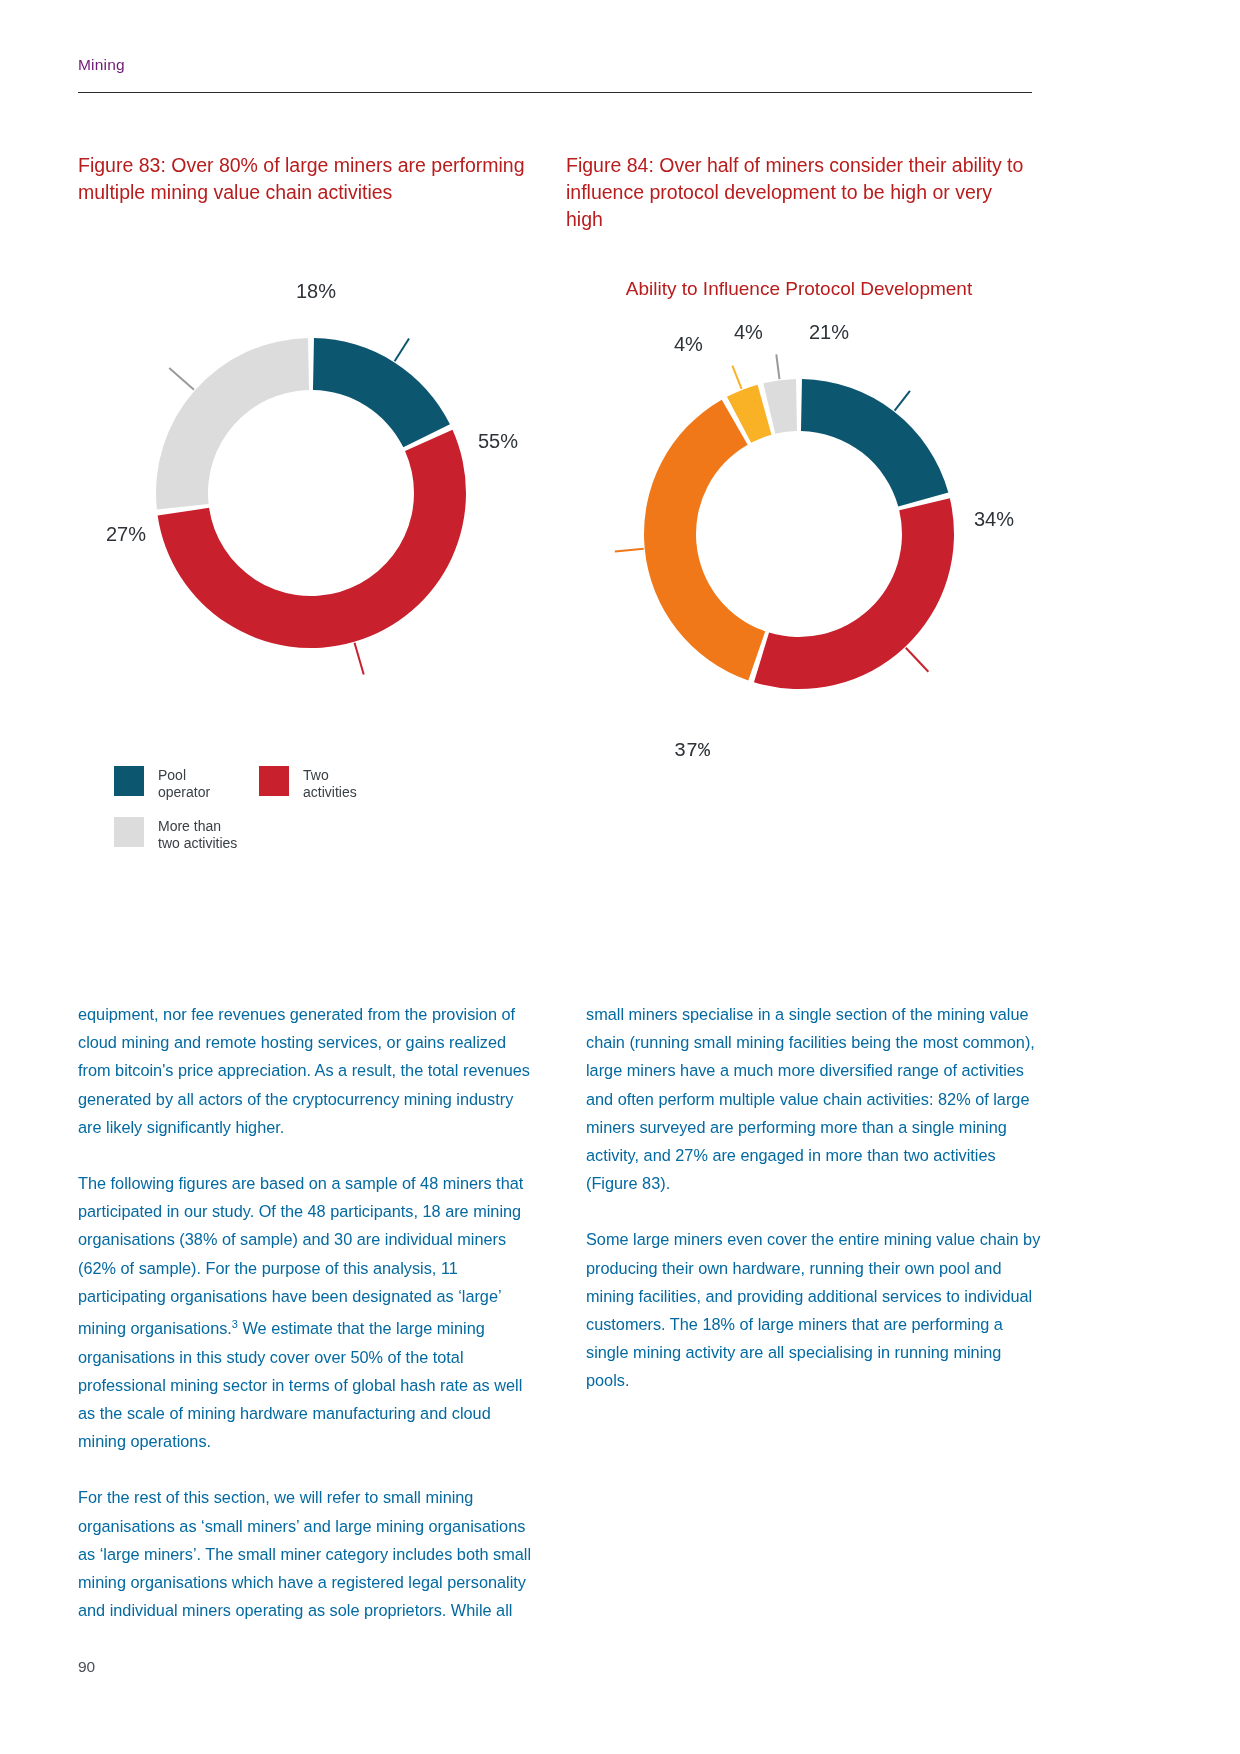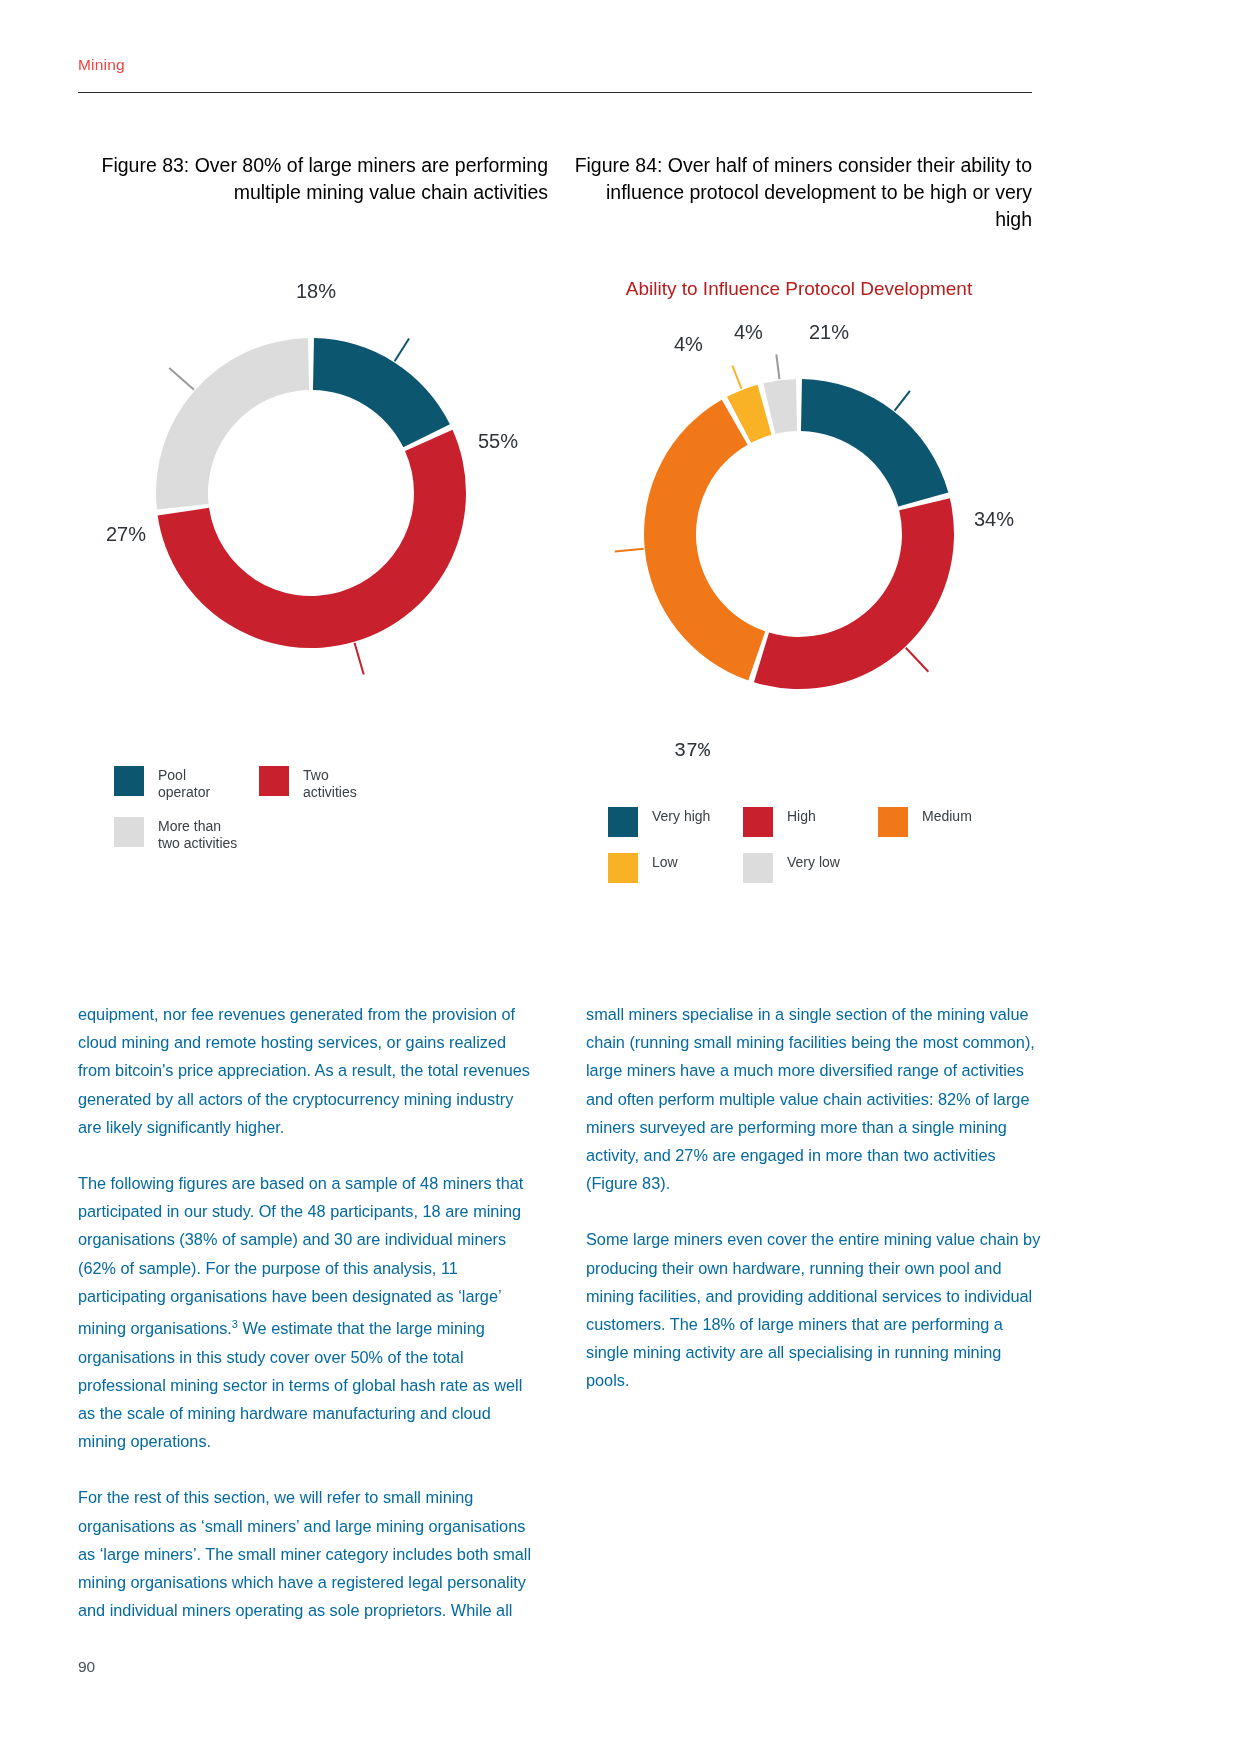--- a/index.html
+++ b/index.html
@@ -18,47 +18,46 @@
 
   
   .page-header {
     position: absolute;
     left: 78px;
     top: 56px;
     width: 954px;
   }
   .page-header .header-label {
     font-size: 15.5px;
-    color: #ef4444;
+    color: #701a75;
     letter-spacing: .2px;
   }
   .header-rule {
     position: absolute;
     left: 78px;
     top: 92px;
     width: 954px;
     height: 1px;
     background: #2b2b2b;
   }
 
   
   .fig-col {
     position: absolute;
     top: 152px;
   }
   .fig-col.left  { left: 78px;  width: 470px; }
   .fig-col.right { left: 566px; width: 466px; }
 
   .fig-title {
-    color: #000000;
+    color: #b91c1c;
     font-size: 19.5px;
     line-height: 27px;
     font-weight: 400;
     margin: 0;
-    text-align: right;
   }
 
   .chart-subtitle {
     text-align: center;
     font-size: 19px;
     color: #b91c1c;
     margin-top: 44px;
     line-height: 24px;
   }
 
@@ -213,42 +212,20 @@
           <line x1="213.44801556396834" y1="60.230106594941475" x2="210.3146847248607" y2="35.427239062079536" stroke="#9a9a9a" stroke-width="2"></line>
         </g>
     </svg>
     <span class="slice-label" id="lbl84-0" style="left: 243px; top: 2px;">21%</span>
     <span class="slice-label" id="lbl84-1" style="left: 408px; top: 189px; text-align: center;">34%</span>
     <span class="slice-label" id="lbl84-2" style="left: 108px; top: 420px; font-family: Liberation Mono, monospace;">37%</span>
     <span class="slice-label" id="lbl84-3" style="left: 108px; top: 14px;">4%</span>
     <span class="slice-label" id="lbl84-4" style="left: 168px; top: 2px;">4%</span>
   </div>
 
-  <div class="legend right-legend">
-    <div class="legend-item">
-      <span class="legend-swatch" style="background:#0d5670"></span>
-      <span class="legend-text">Very high</span>
-    </div>
-    <div class="legend-item">
-      <span class="legend-swatch" style="background:#c8202d"></span>
-      <span class="legend-text">High</span>
-    </div>
-    <div class="legend-item">
-      <span class="legend-swatch" style="background:#f07818"></span>
-      <span class="legend-text">Medium</span>
-    </div>
-    <div class="legend-item">
-      <span class="legend-swatch" style="background:#f9b126"></span>
-      <span class="legend-text">Low</span>
-    </div>
-    <div class="legend-item">
-      <span class="legend-swatch" style="background:#dcdcdc"></span>
-      <span class="legend-text">Very low</span>
-    </div>
-  </div>
 </div>
 
 <div class="body-col left">
   <p>equipment, nor fee revenues generated from the provision of cloud mining and remote hosting services, or gains realized from bitcoin's price appreciation. As a result, the total revenues generated by all actors of the cryptocurrency mining industry are likely significantly higher.</p>
   <p><span>The following figures are based on a sample of 48 miners that participated in our study. Of the 48 participants, 18 are mining organisations (38% of sample) and 30 are individual miners (62% of sample). For the purpose of this analysis, 11 participating organisations have been designated as ‘large’ mining organisations.</span><sup>3</sup><span> We estimate that the large mining organisations in this study cover over 50% of the total professional mining sector in terms of global hash rate as well as the scale of mining hardware manufacturing and cloud mining operations.</span></p>
   <p>For the rest of this section, we will refer to small mining organisations as ‘small miners’ and large mining organisations as ‘large miners’. The small miner category includes both small mining organisations which have a registered legal personality and individual miners operating as sole proprietors. While all</p>
 </div>
 
 <div class="body-col right">
   <p>small miners specialise in a single section of the mining value chain (running small mining facilities being the most common), large miners have a much more diversified range of activities and often perform multiple value chain activities: 82% of large miners surveyed are performing more than a single mining activity, and 27% are engaged in more than two activities (Figure 83).</p>

